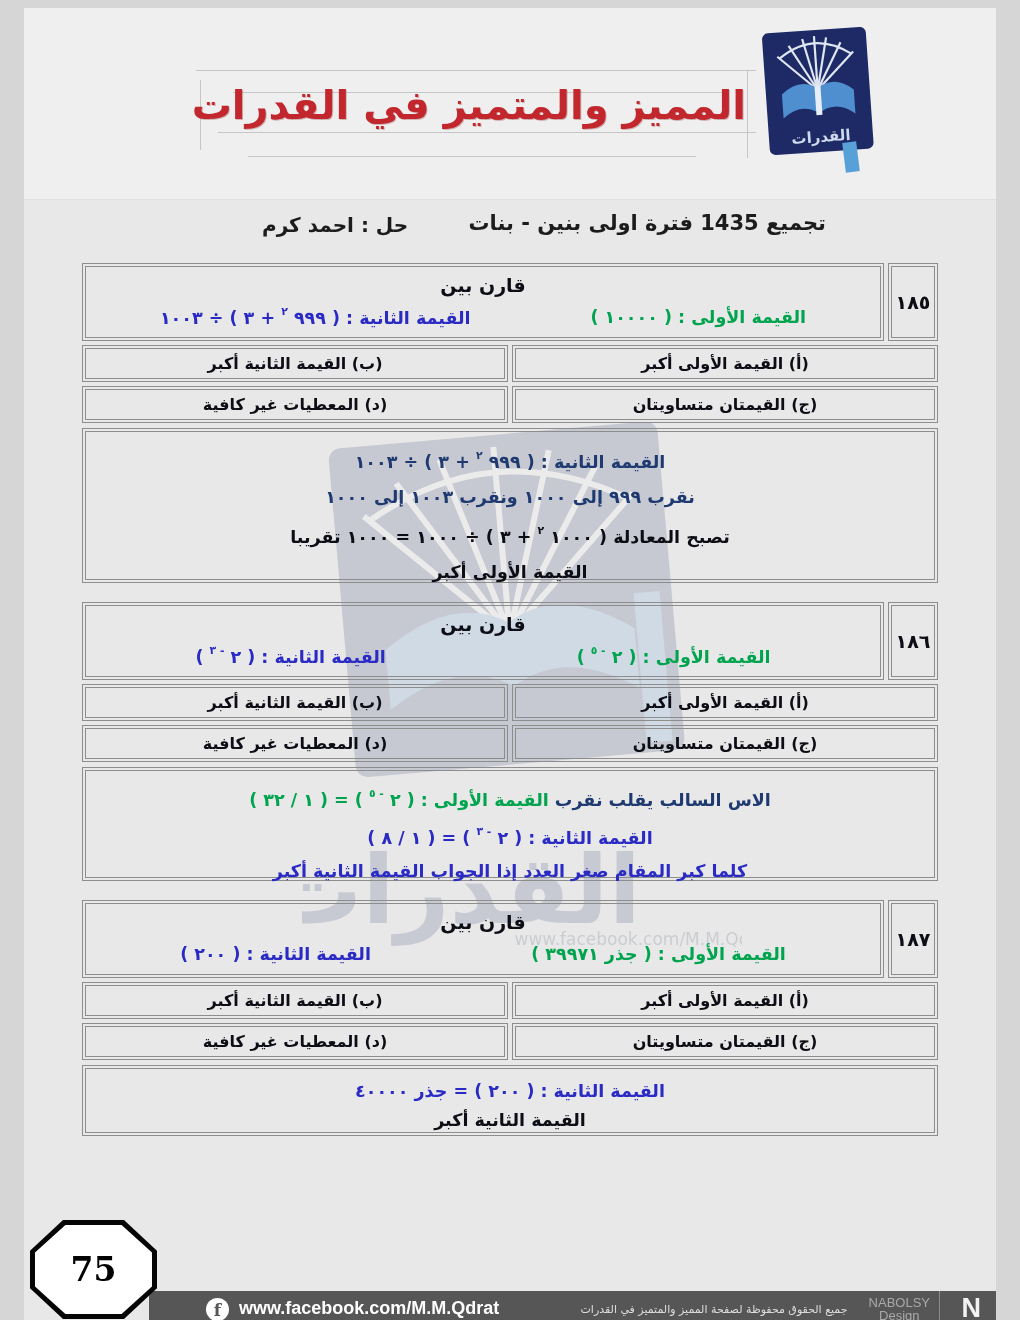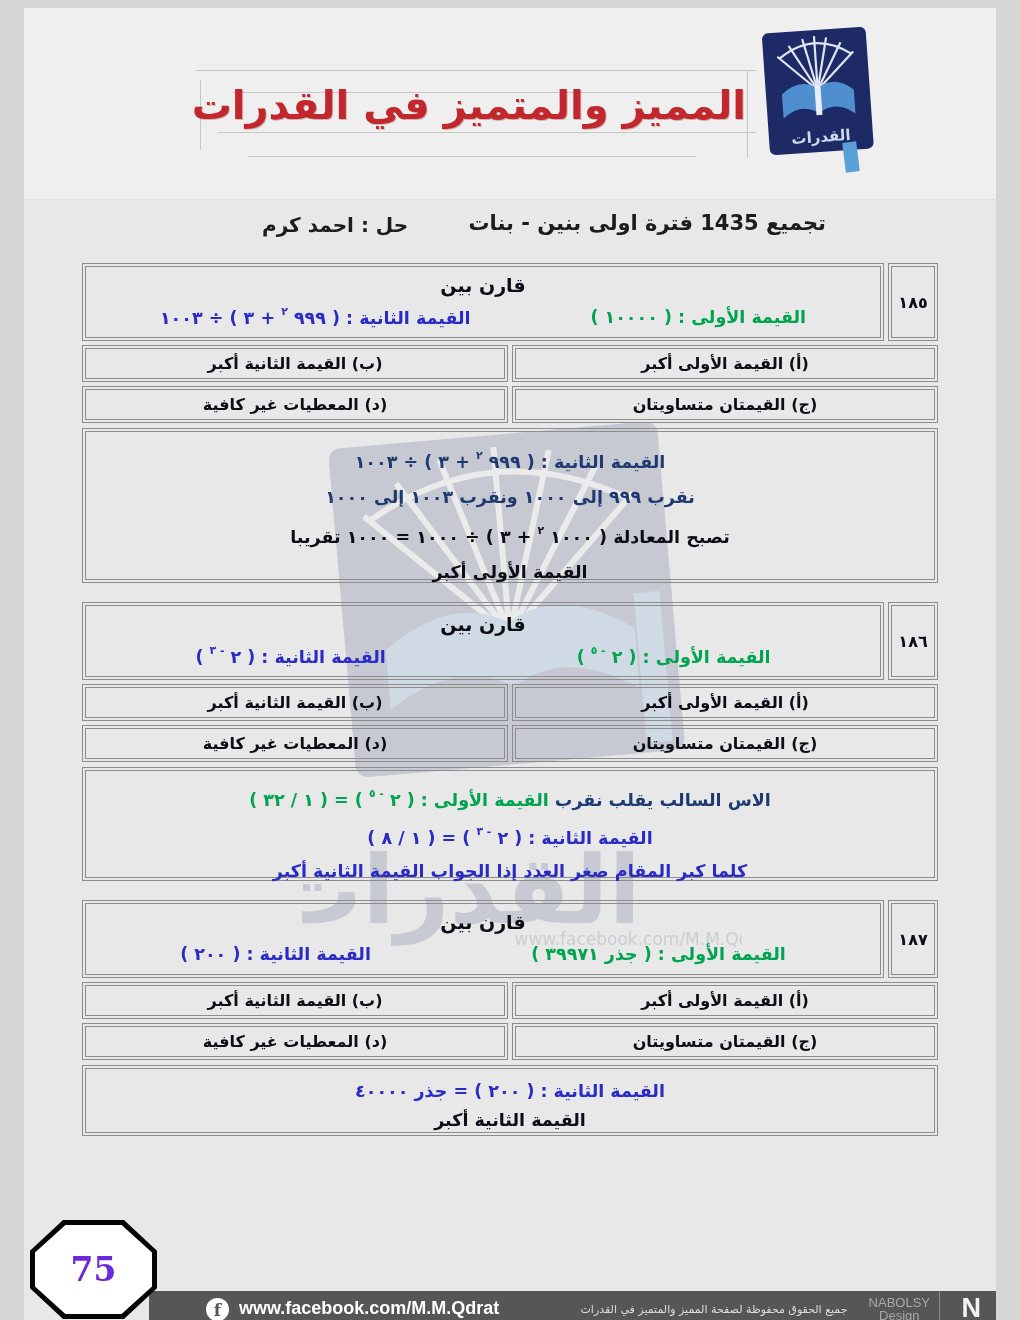--- a/index.html
+++ b/index.html
@@ -27,21 +27,21 @@
   
   .watermark { position:absolute; top:415px; left:278px; width:440px; height:545px;
                opacity:.17; z-index:0; pointer-events:none; }
 
   
   .content { position:absolute; top:255px; right:58px; left:58px; z-index:1; }
   .bx { border:4px double var(--border,#8d8d8d); background:transparent; }
   .q-block { margin-bottom:19px; }
   .q-top { display:flex; gap:4px; }
   .q-num { width:50px; height:78px; display:flex; align-items:center; justify-content:center;
-           font-size:16px; font-weight:700; color:var(--ink,#0d0d16); }
+           font-size:19px; font-weight:700; color:var(--ink,#0d0d16); }
   .q-head { flex:1; height:78px; padding:7px 14px 16px; }
   .q-title { text-align:center; font-size:19px; font-weight:700; color:var(--ink,#0d0d16); }
   .q-values { display:flex; justify-content:space-around; margin-top:11px;
               font-size:17.5px; font-weight:700; white-space:nowrap; }
   .q-options { display:flex; gap:4px; margin-top:4px; }
   .opt { flex:1; height:37px; display:flex; align-items:center; justify-content:center;
          font-size:16px; font-weight:700; color:var(--ink,#0d0d16); }
   .q-sol { margin-top:5px; text-align:center; font-weight:700; font-size:17.5px; padding-top:8px; }
   .q-sol .line { display:block; }
   .sol-185 { height:155px; } .sol-185 .line { line-height:35px; }
@@ -69,21 +69,21 @@
   .fdivider { position:absolute; right:56px; top:0; bottom:0; width:1px; background:#8a8a8a; }
   .big-n { position:absolute; right:15px; top:2px; color:#f2f2f2; font-size:27px; font-weight:700;
            font-family:"Liberation Sans", sans-serif; }
 
   .page-oct { position:absolute; left:6px; top:1212px; width:127px; height:99px; background:#050505;
               clip-path:polygon(26% 0,74% 0,100% 31%,100% 69%,74% 100%,26% 100%,0 69%,0 31%);
               display:flex; align-items:center; justify-content:center; z-index:3; }
   .oct-inner { width:117px; height:89px; background:#fff;
                clip-path:polygon(26% 0,74% 0,100% 31%,100% 69%,74% 100%,26% 100%,0 69%,0 31%);
                display:flex; align-items:center; justify-content:center;
-               font:700 33px "DejaVu Serif", serif; color:#6d28d9; }
+               font:700 33px "DejaVu Serif", serif; color:#000000; }
 </style>
 </head>
 <body>
 
 <div class="page">
 
   <div class="top-band">
     <div class="sketch">
       <span class="ln" style="top:0; right:0; width:100%;"></span>
       <span class="ln" style="top:22px; right:30px; width:88%;"></span>

